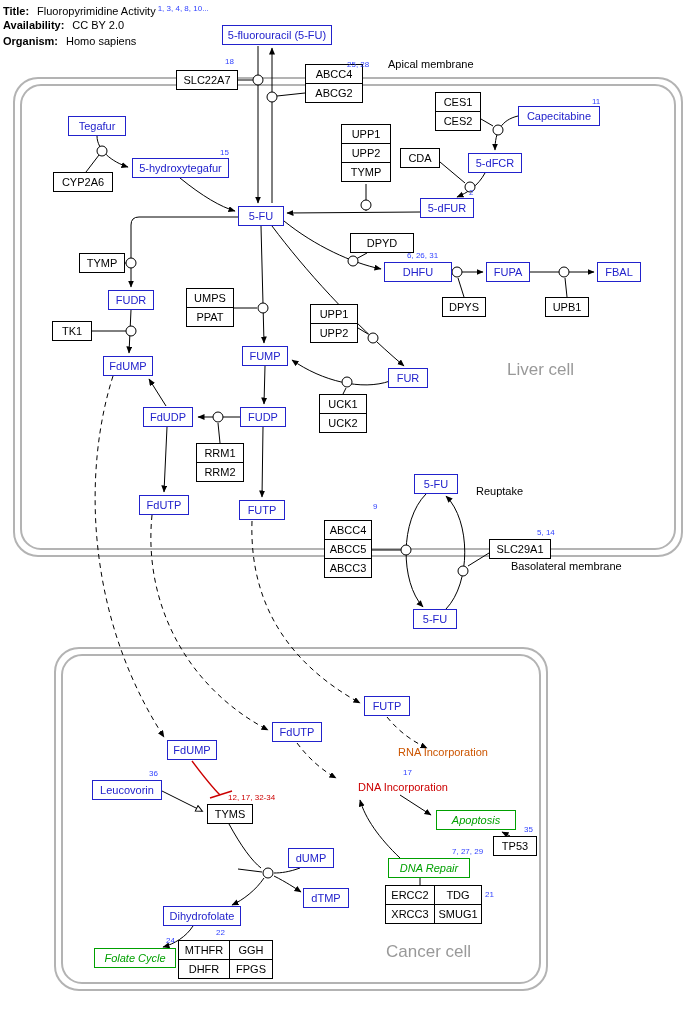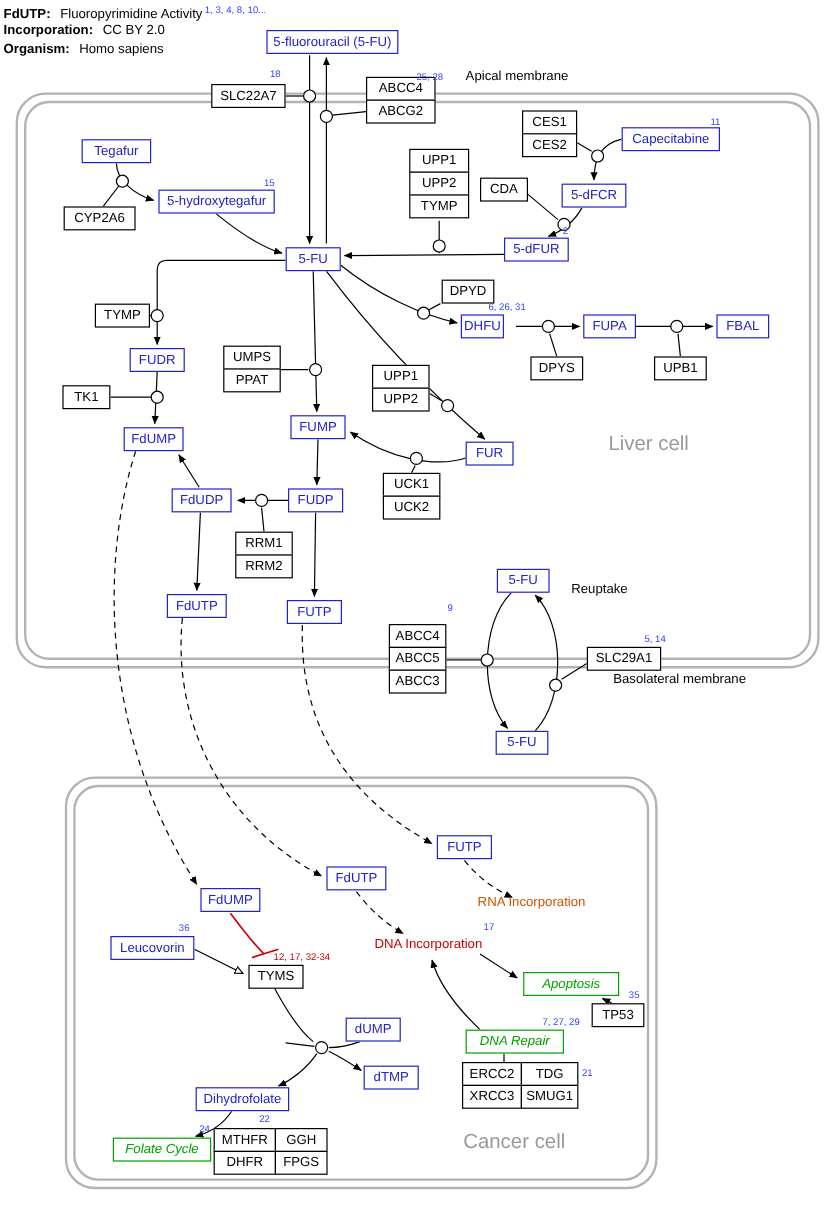--- a/index.html
+++ b/index.html
@@ -9,21 +9,21 @@
   .node{position:absolute;height:20px;line-height:18px;box-sizing:border-box;
         border:1px solid #000;background:#fff;text-align:center;font-size:11px;
         white-space:nowrap;overflow:hidden;}
   .met{color:#2222cc;border-color:#2222cc;}
   .gene{color:#000;border-color:#000;}
   .pw{color:#00a000;border-color:#00a000;font-style:italic;}
   .sup{position:absolute;font-size:8px;color:#3344ff;white-space:nowrap;z-index:5;}
   .sup.red{color:#cc0000;}
   .lbl{position:absolute;font-size:11px;color:#000;white-space:nowrap;}
   .lbl.rna{color:#cc5500;}
-  .lbl.dna{color:#cc0000;}
+  .lbl.dna{color:#cc0000;margin-left:46px;}
   .cell-label{position:absolute;font-size:17px;font-weight:normal;color:#999;white-space:nowrap;}
   .hdr{position:absolute;font-size:11px;color:#000;white-space:nowrap;}
   .hdr b{font-weight:bold;margin-right:8px;}
   .refs{font-size:8px;color:#3344ff;vertical-align:4px;margin-left:2px;}
   .twoLine{text-align:center;}
 </style>
 </head>
 <body>
 
 <div class="stage">
@@ -129,24 +129,24 @@
       <circle cx="218" cy="417" r="5"></circle>
         <circle cx="373" cy="338" r="5"></circle>
       <circle cx="347" cy="382" r="5"></circle>
         <circle cx="406" cy="550" r="5"></circle>
       <circle cx="463" cy="571" r="5"></circle>
         <circle cx="268" cy="873" r="5"></circle>
     </g>
   </svg>
 
   <div class="hdr" style="left:3px;top:4px">
-    <b>FdUTP:</b><span>Fluoropyrimidine Activity</span><span class="refs">1, 3, 4, 8, 10...</span>
+    <b>Title:</b><span>Fluoropyrimidine Activity</span><span class="refs">1, 3, 4, 8, 10...</span>
   </div>
   <div class="hdr" style="left:3px;top:19px">
-    <b>Incorporation:</b><span>CC BY 2.0</span>
+    <b>Availability:</b><span>CC BY 2.0</span>
   </div>
   <div class="hdr" style="left:3px;top:35px">
     <b>Organism:</b><span>Homo sapiens</span>
   </div>
 
   <div class="lbl" style="left:388px;top:58px">Apical membrane</div>
   <div class="lbl" style="left:511px;top:560px">Basolateral membrane</div>
   <div class="cell-label" style="left:507px;top:360px">Liver cell</div>
   <div class="cell-label" style="left:386px;top:942px">Cancer cell</div>
   <div class="lbl" style="left:476px;top:485px">Reuptake</div>
@@ -164,22 +164,22 @@
   <div class="node met" style="left:518px;top:106px;width:82px">Capecitabine</div>
   <div class="node gene" style="left:435px;top:92px;width:46px">CES1</div>
   <div class="node gene" style="left:435px;top:111px;width:46px">CES2</div>
   <div class="node gene" style="left:400px;top:148px;width:40px">CDA</div>
   <div class="node met" style="left:468px;top:153px;width:54px">5-dFCR</div>
   <div class="node met" style="left:420px;top:198px;width:54px">5-dFUR</div>
   <div class="node gene" style="left:341px;top:124px;width:50px">UPP1</div>
   <div class="node gene" style="left:341px;top:143px;width:50px">UPP2</div>
   <div class="node gene" style="left:341px;top:162px;width:50px">TYMP</div>
   <div class="node met" style="left:238px;top:206px;width:46px">5-FU</div>
-  <div class="node gene" style="left:368px;top:233px;width:44px">DPYD</div>
-  <div class="node met" style="left:384px;top:262px;width:36px">DHFU</div>
+  <div class="node gene" style="left:350px;top:233px;width:64px">DPYD</div>
+  <div class="node met" style="left:384px;top:262px;width:68px">DHFU</div>
   <div class="node met" style="left:486px;top:262px;width:44px">FUPA</div>
   <div class="node met" style="left:597px;top:262px;width:44px">FBAL</div>
   <div class="node gene" style="left:442px;top:297px;width:44px">DPYS</div>
   <div class="node gene" style="left:545px;top:297px;width:44px">UPB1</div>
   <div class="node gene" style="left:79px;top:253px;width:46px">TYMP</div>
   <div class="node met" style="left:108px;top:290px;width:46px">FUDR</div>
   <div class="node gene" style="left:52px;top:321px;width:40px">TK1</div>
   <div class="node met" style="left:103px;top:356px;width:50px">FdUMP</div>
   <div class="node gene" style="left:186px;top:288px;width:48px">UMPS</div>
   <div class="node gene" style="left:186px;top:307px;width:48px">PPAT</div>

